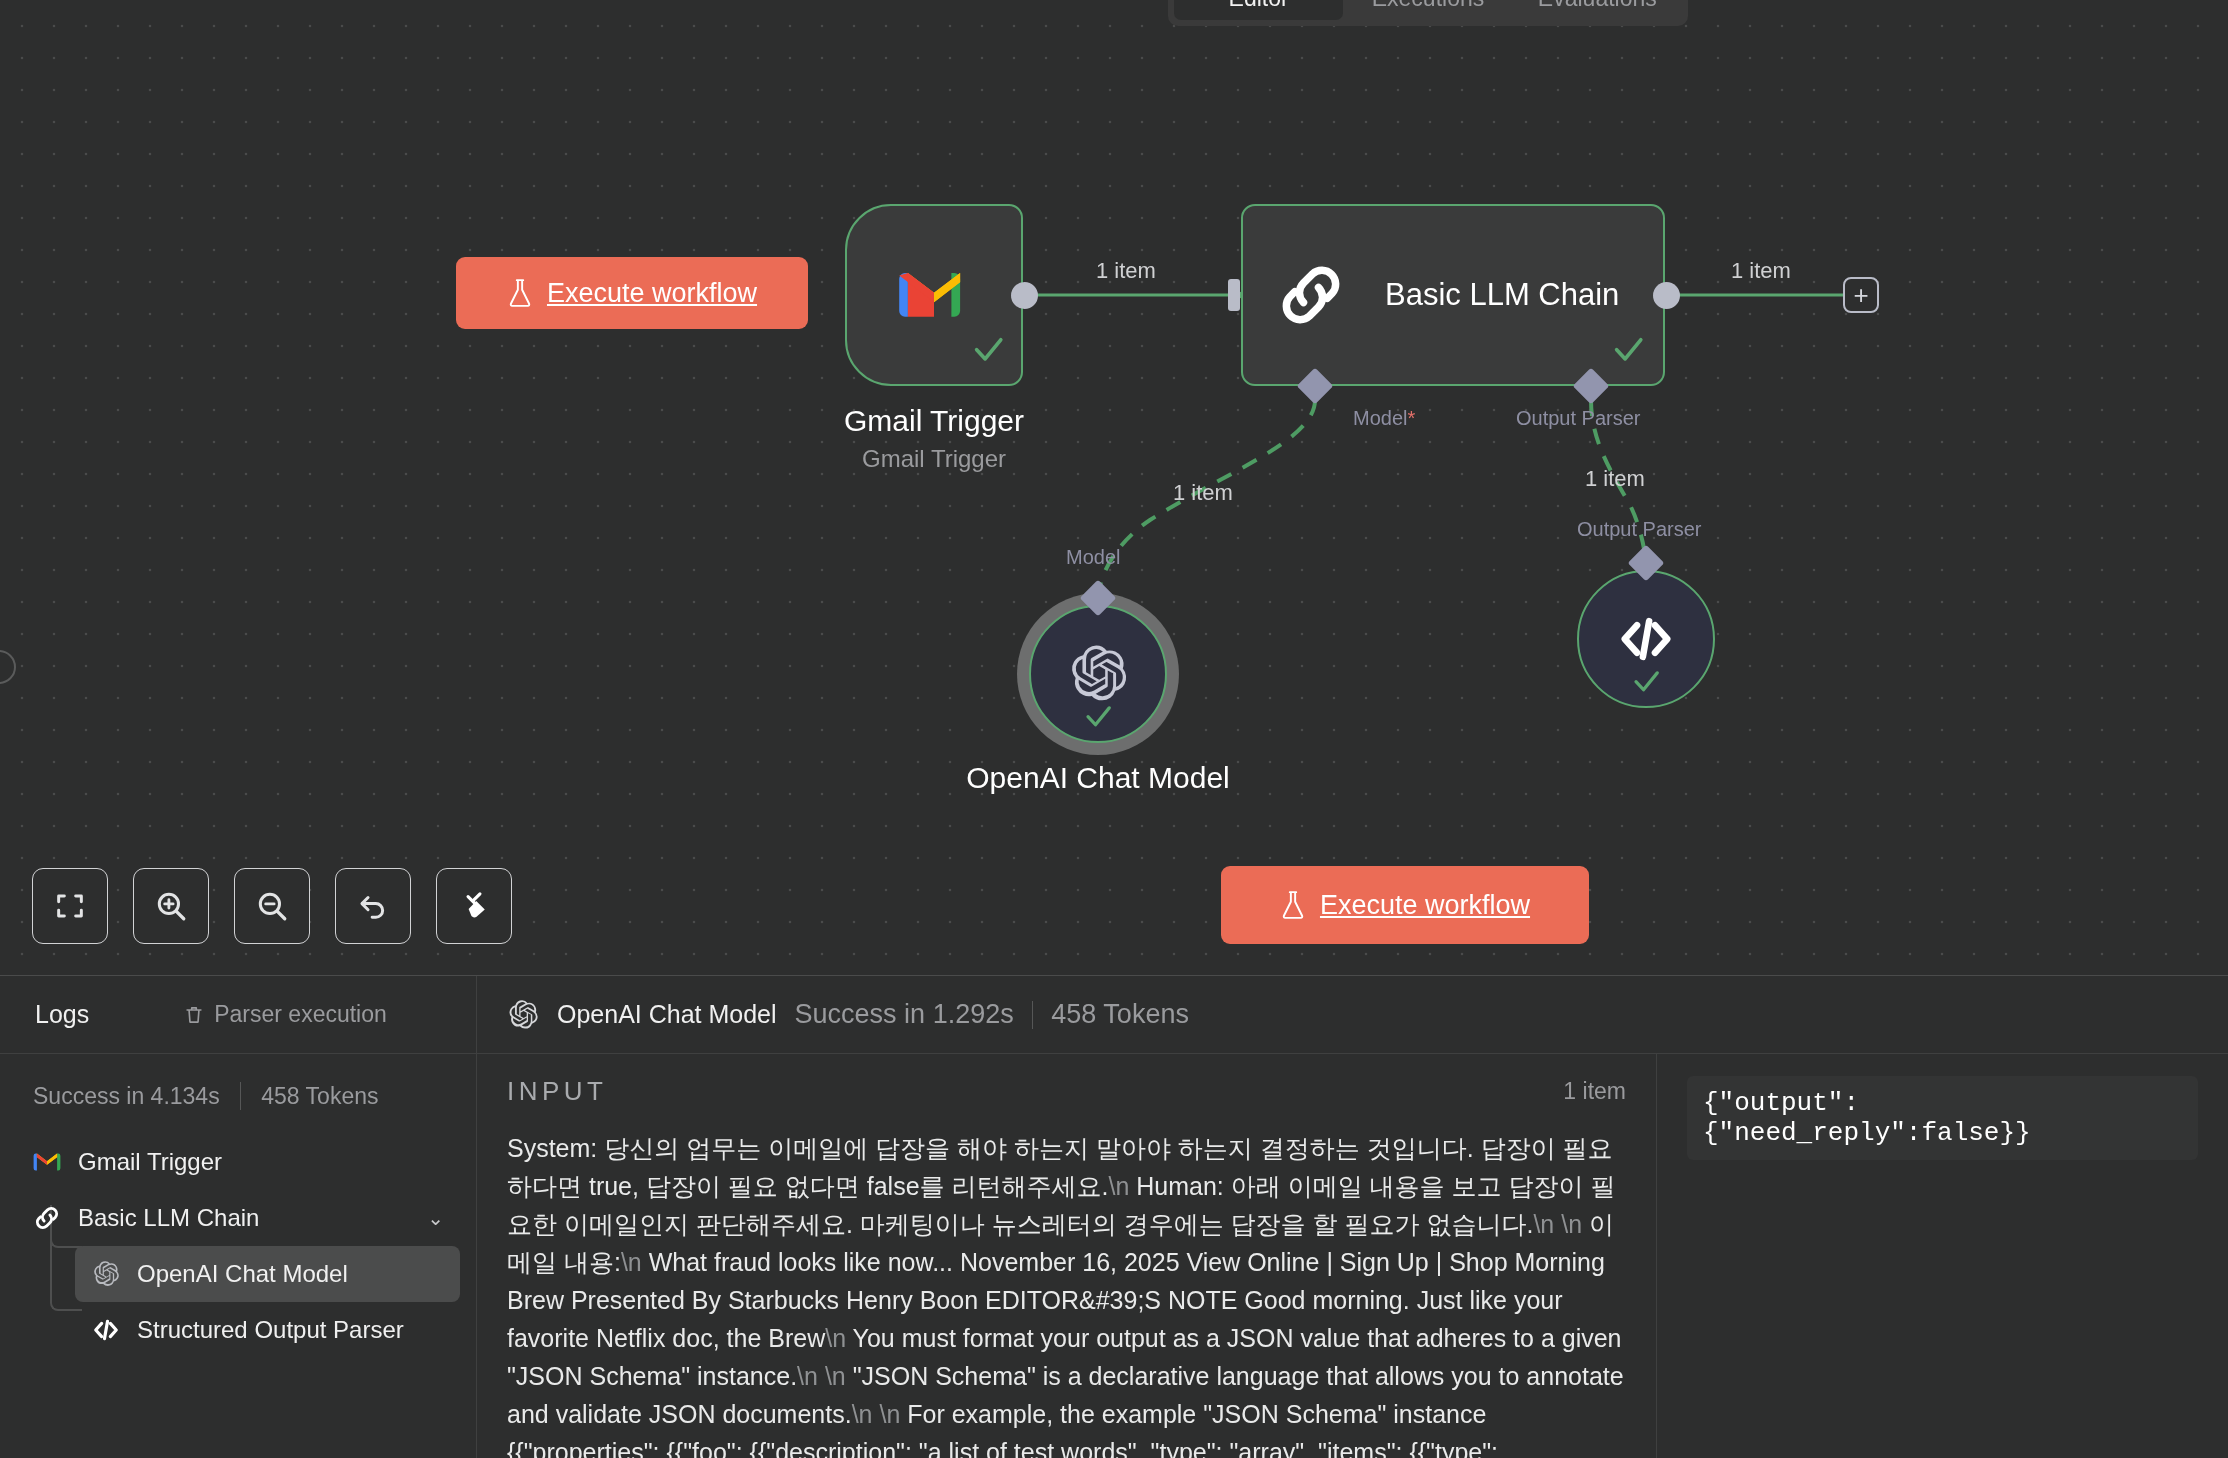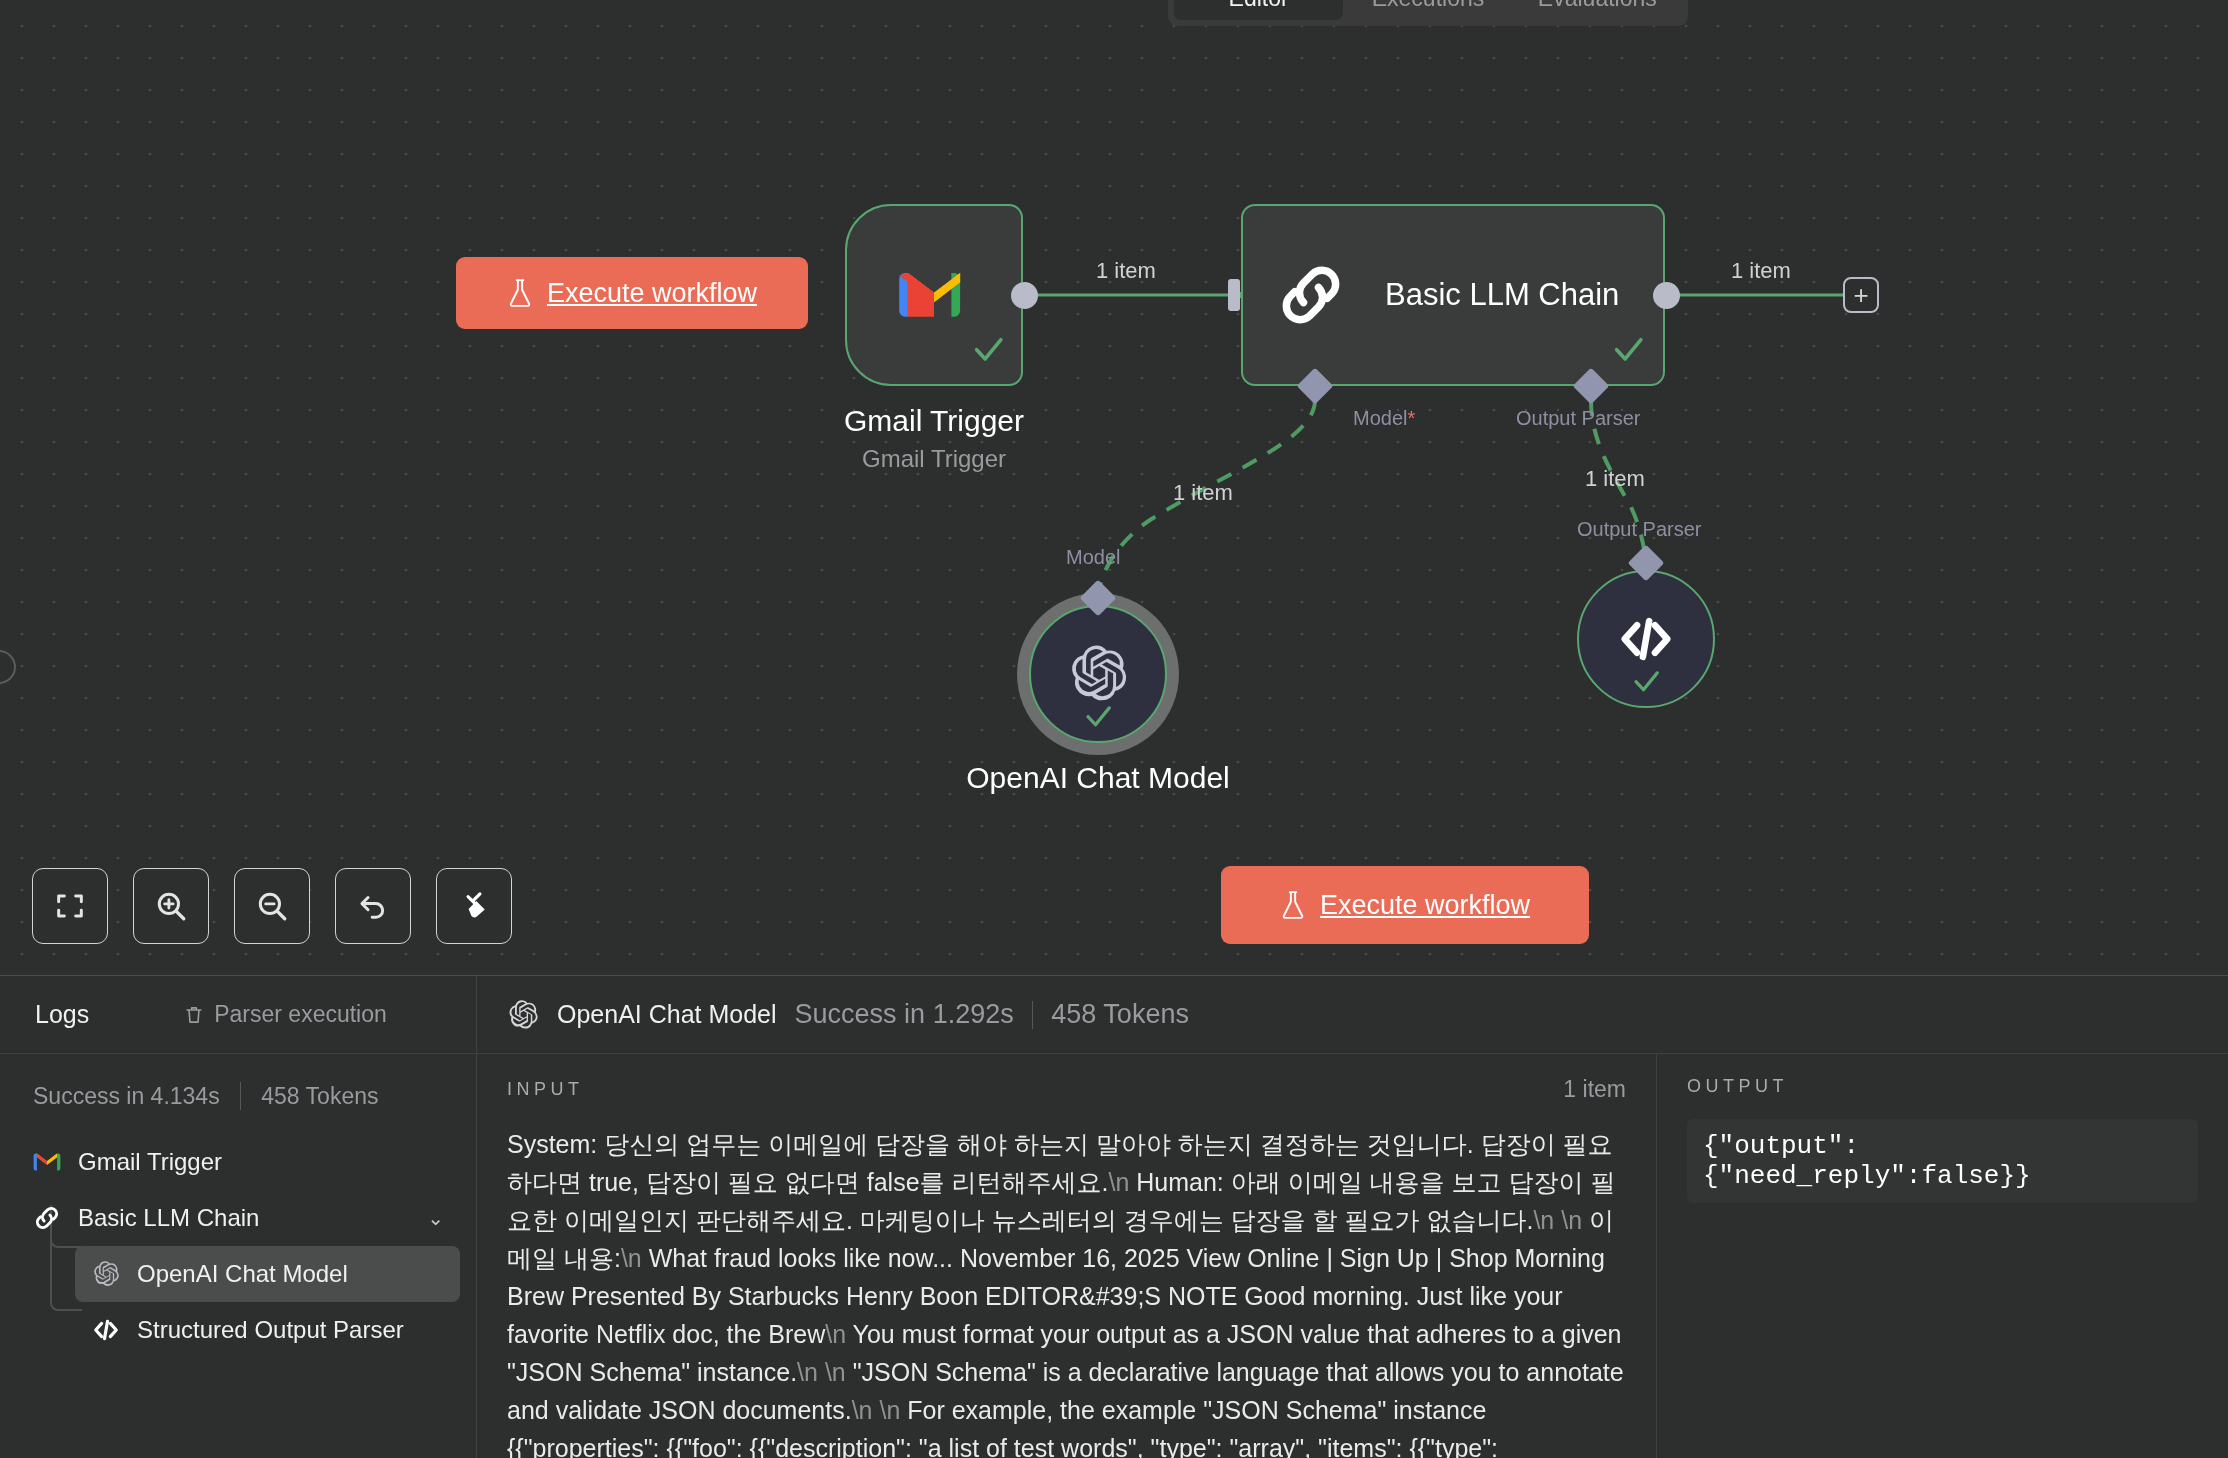--- a/index.html
+++ b/index.html
@@ -211,21 +211,21 @@
   #input-pane {
     width: 1180px; border-right: 1.6px solid #3f4040;
     padding: 22px 30px 0 30px; overflow: hidden;
   }
   #output-pane { flex: 1; padding: 22px 30px 0 30px; }
   .pane-head {
     display: flex; align-items: center; justify-content: space-between;
     margin-bottom: 22px;
   }
   .pane-title {
-    color: #a9abae; font-size: 18px; letter-spacing: 4.5px;
+    color: #a9abae; font-size: 26px; letter-spacing: 4.5px;
   }
   .pane-count { color: #9a9b9e; font-size: 23px; }
   #input-text {
     color: #e9eaea; font-size: 25px; line-height: 1.52;
     word-break: break-word;
   }
   #input-text .esc { color: #8f9193; }
   #output-box {
     background: #333434; border-radius: 6px;
     padding: 12px 16px; display: inline-block;
@@ -463,20 +463,17 @@
     <div id="io-area">
       <div id="input-pane">
         <div class="pane-head">
           <span class="pane-title">INPUT</span>
           <span class="pane-count">1 item</span>
         </div>
         <div id="input-text"><span>System: 당신의 업무는 이메일에 답장을 해야 하는지 말아야 하는지 결정하는 것입니다. 답장이 필요하다면 true, 답장이 필요 없다면 false를 리턴해주세요.</span><span class="esc">\n </span><span>Human: 아래 이메일 내용을 보고 답장이 필요한 이메일인지 판단해주세요. 마케팅이나 뉴스레터의 경우에는 답장을 할 필요가 없습니다.</span><span class="esc">\n \n </span><span>이메일 내용:</span><span class="esc">\n </span><span>What fraud looks like now... November 16, 2025 View Online | Sign Up | Shop Morning Brew Presented By Starbucks Henry Boon EDITOR&amp;#39;S NOTE Good morning. Just like your favorite Netflix doc, the Brew</span><span class="esc">\n </span><span>You must format your output as a JSON value that adheres to a given "JSON Schema" instance.</span><span class="esc">\n \n </span><span>"JSON Schema" is a declarative language that allows you to annotate and validate JSON documents.</span><span class="esc">\n \n </span><span>For example, the example "JSON Schema" instance {{"properties": {{"foo": {{"description": "a list of test words", "type": "array", "items": {{"type": "string"}}}}}}, "required": ["foo"]}}}}</span></div>
       </div>
 
       <div id="output-pane">
-        <div class="pane-head">
-          <span class="pane-title">OUTPUT</span>
-        </div>
         <div id="output-box">{"output":{"need_reply":false}}</div>
       </div>
     </div>
   </div>
 </div>
 
 </body></html>

